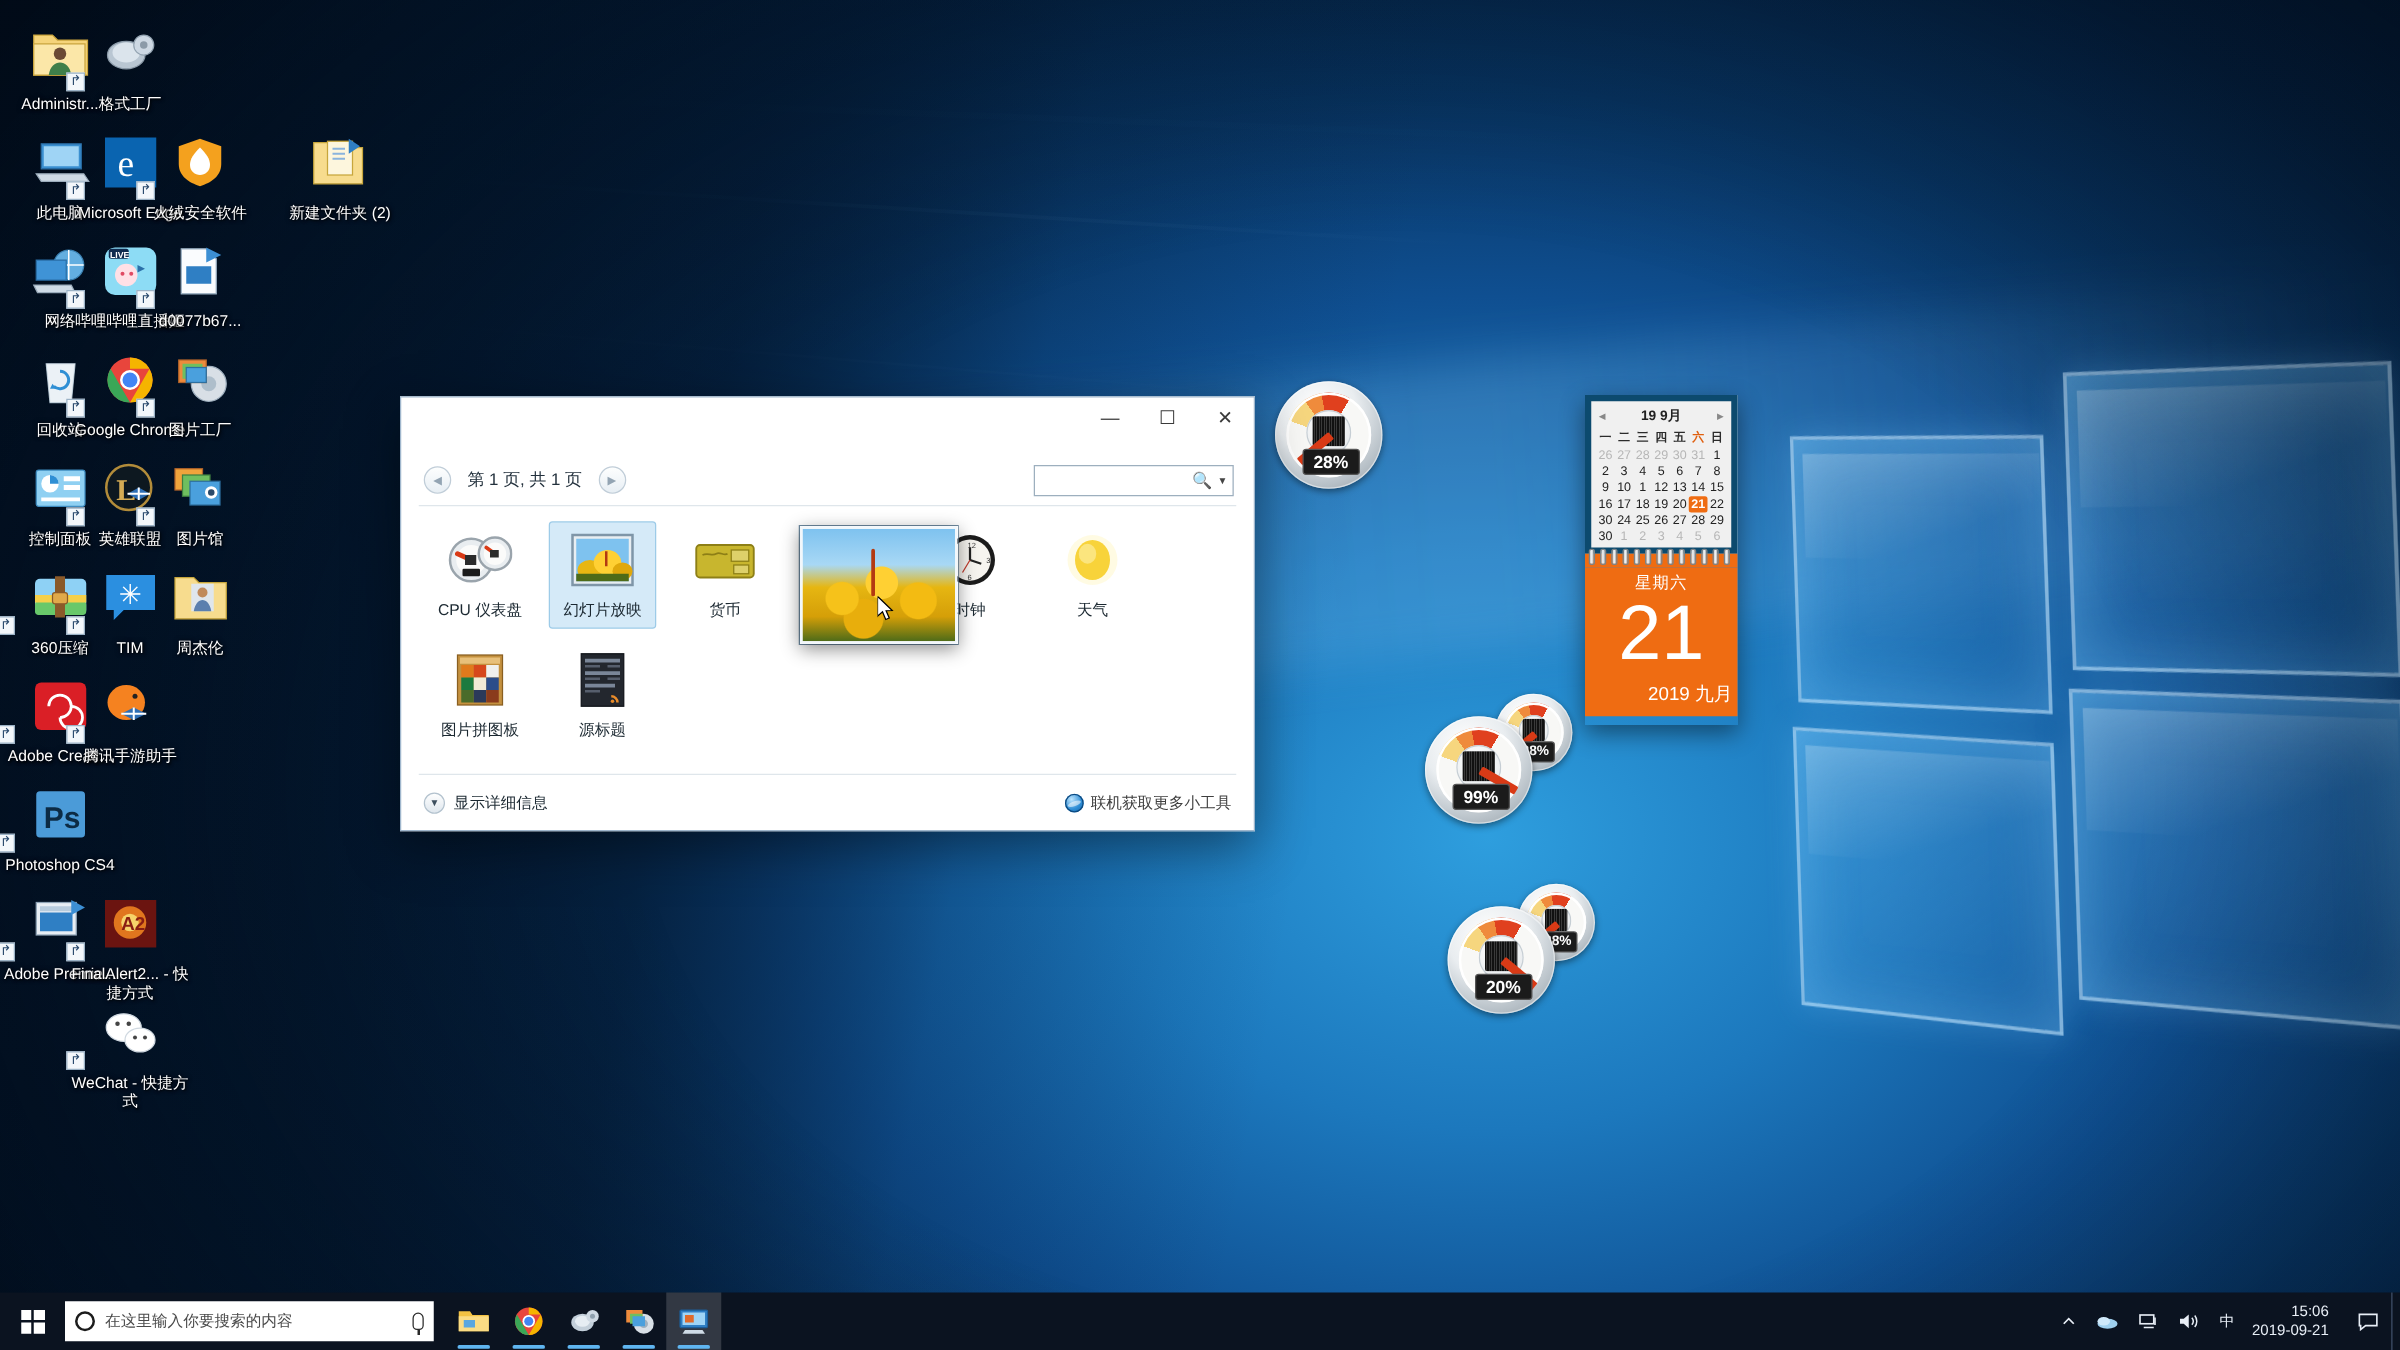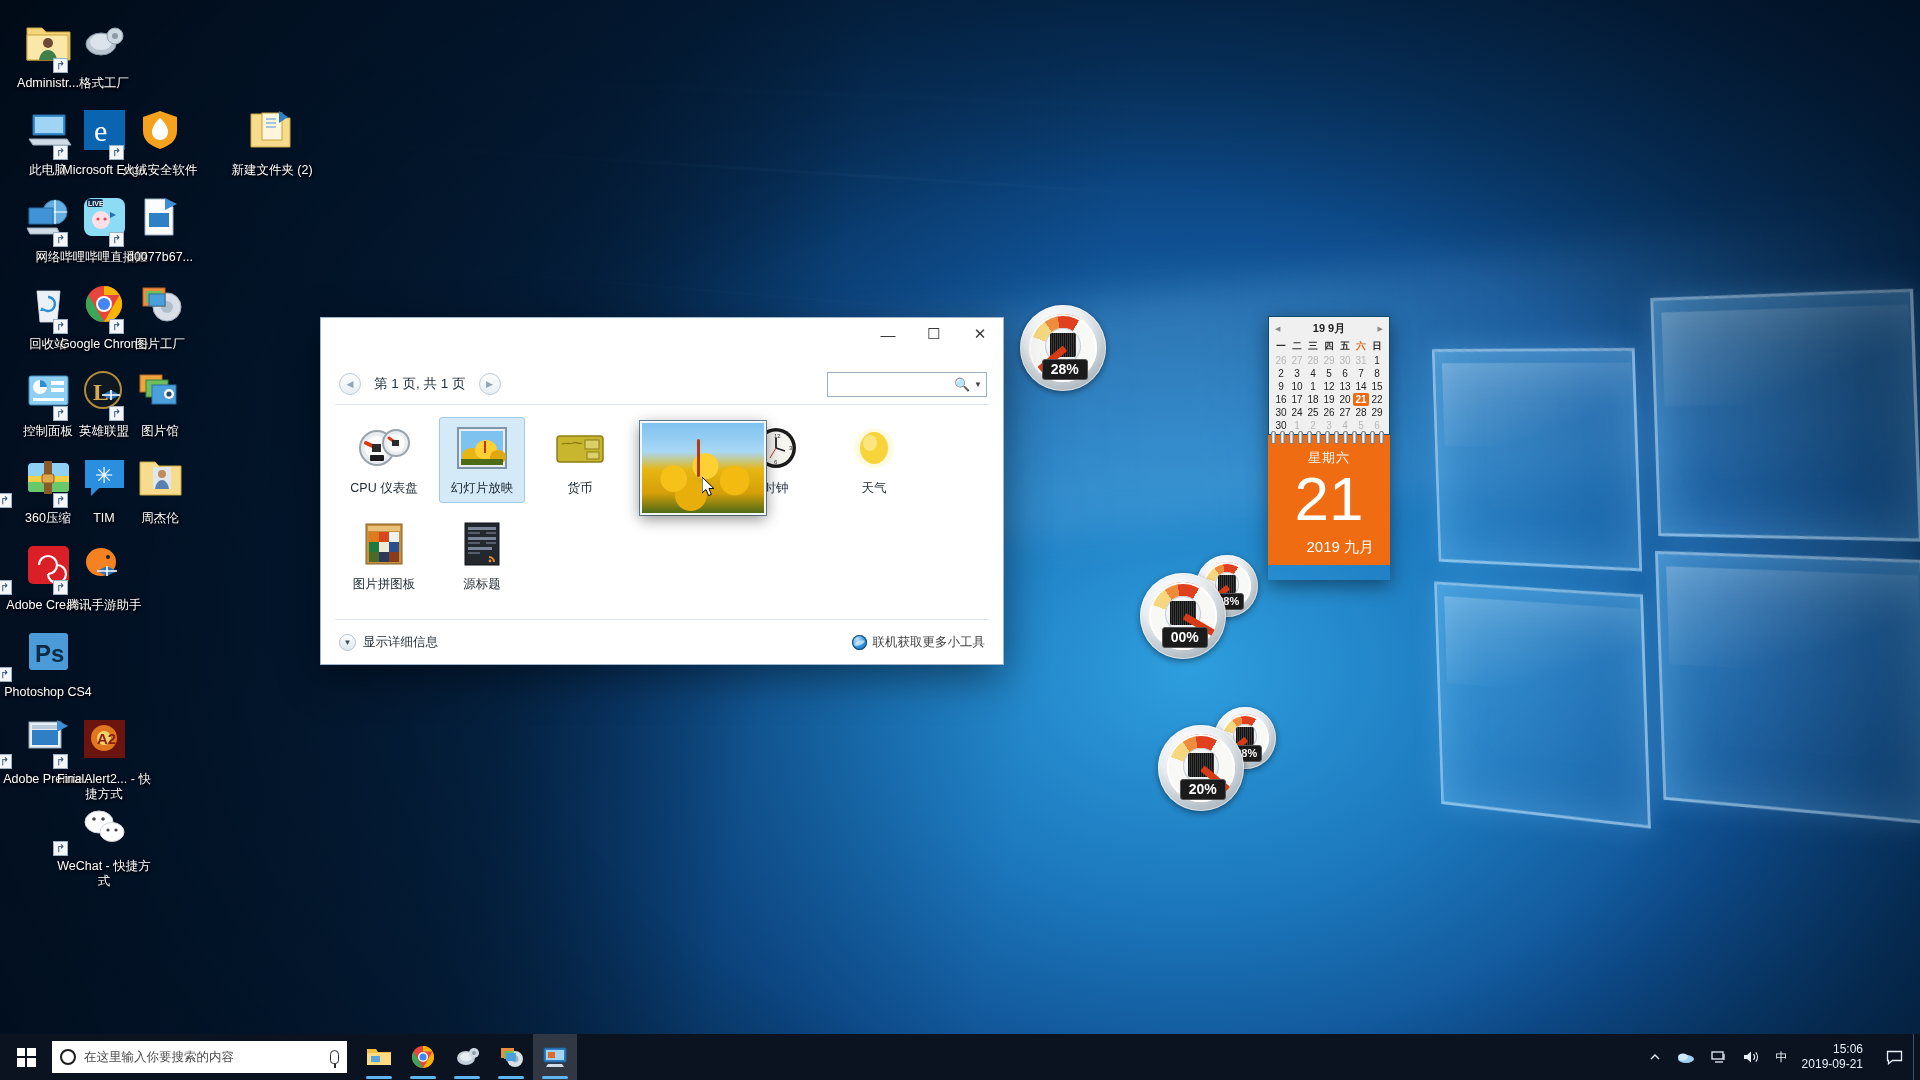--- a/index.html
+++ b/index.html
@@ -143,34 +143,34 @@
       radial-gradient(circle at 40% 32%, #fdfdfd, #e2e6e9); box-shadow:0 0 0 1px #c6ced4 inset; }
   .dial-chip { position:absolute; background:#2b2b2b; border-radius:2px;
      background-image: repeating-linear-gradient(90deg,#111 0 1px,#3a3a3a 1px 2px); }
   .dial-needle { position:absolute; background:#d93a16; border-radius:1px; transform-origin: 100% 50%; }
   .dial-pct { position:absolute; background:#1b1b1b; color:#fff; font-size:9px; border-radius:3px;
      display:flex; align-items:center; justify-content:center; border:1px solid #555; font-weight:bold; }
 
   
   #cal-gadget { position:absolute; left:1268px; top:316px; width:122px; height:264px;
      box-shadow:0 6px 18px rgba(0,0,0,.45); }
-  #cal-top { background:#f0f0f0; border:1px solid #0c4a6e; padding:3px 4px 2px; }
+  #cal-top { background:#f0f0f0; border:5px solid #0c4a6e; padding:3px 4px 2px; }
   #cal-head { display:flex; align-items:center; justify-content:space-between; font-size:10px; color:#222; padding:1px 2px 3px; }
   #cal-head .arw { color:#888; font-size:7px; }
   #cal-head .mon { font-weight:bold; font-size:11px; }
   table.cal { width:100%; border-collapse:collapse; }
   table.cal th { font-size:9.5px; color:#2b2b2b; font-weight:bold; padding:1px 0; }
   table.cal th.sat { color:#e06010; }
   table.cal td { font-size:10px; color:#222; text-align:center; padding:1px 0; width:14.2%; }
   table.cal td.dim { color:#b6b6b6; }
   table.cal td.today { background:#ef6c12; color:#fff; font-weight:bold; border-radius:2px; }
   #cal-rings { height:11px; background:#ef6c12; position:relative; }
   #cal-rings .ring { position:absolute; top:-4px; width:5px; height:13px; border-radius:2px;
      background: linear-gradient(90deg,#c9ccce,#f2f4f5,#9aa0a4); border:1px solid #7d8387; }
-  #cal-bottom { background:#ef6c12; color:#fff; text-align:center; padding:3px 16px 8px; }
+  #cal-bottom { background:#ef6c12; color:#fff; text-align:center; padding:3px 4px 8px; }
   #cal-week { font-size:13px; letter-spacing:1px; }
   #cal-day { font-size:62px; line-height:64px; font-weight:300; }
   #cal-year { font-size:15px; margin-top:7px;text-align:right; }
 
   
   #taskbar { position:absolute; left:0; bottom:0; width:1920px; height:46px;
      background:#0b1320; display:flex; align-items:center; }
   #start-button { width:52px; height:46px; display:flex; align-items:center; justify-content:center; cursor:pointer; }
   .winlogo { width:19px; height:19px; display:grid; grid-template-columns:1fr 1fr; grid-template-rows:1fr 1fr; gap:2px; }
   .winlogo i { background:#ffffff; display:block; }
@@ -520,21 +520,21 @@
       <div class="dial-chip" style="left: 35%; top: 33%; width: 30%; height: 28%;"></div>
       <div class="dial-needle" style="left: 16%; top: 47%; width: 36%; height: 9%; transform: rotate(-40deg);"></div>
       <div class="dial-pct" style="left: 26%; top: 62%; width: 52%; height: 26%; font-size: 11px;">28%</div>
     </div>
     <div class="cpu-dial" style="position: absolute; left: 0px; top: 18px; width: 86px; height: 86px;">
       <div class="dial-ring" style="left: 0px; top: 0px; width: 100%; height: 100%;"></div>
       <div class="dial-face" style="left: 10%; top: 10%; width: 80%; height: 80%;"></div>
       <div class="dial-inner" style="left: 29%; top: 27%; width: 42%; height: 42%;"></div>
       <div class="dial-chip" style="left: 35%; top: 33%; width: 30%; height: 28%;"></div>
       <div class="dial-needle" style="left: 14%; top: 47%; width: 38%; height: 8%; transform: rotate(-150deg);"></div>
-      <div class="dial-pct" style="left: 25%; top: 63%; width: 54%; height: 24%; font-size: 14px;">00%</div>
+      <div class="dial-pct" style="left: 25%; top: 63%; width: 54%; height: 24%; font-size: 14px;">99%</div>
     </div>
   </div>
 <div id="cpu-bot" style="position:absolute;left:1158px;top:707px;width:130px;height:110px;">
     <div class="cpu-dial" style="position: absolute; left: 56px; top: 0px; width: 62px; height: 62px;">
       <div class="dial-ring" style="left: 0px; top: 0px; width: 100%; height: 100%;"></div>
       <div class="dial-face" style="left: 11%; top: 11%; width: 78%; height: 78%;"></div>
       <div class="dial-inner" style="left: 30%; top: 28%; width: 40%; height: 40%;"></div>
       <div class="dial-chip" style="left: 35%; top: 33%; width: 30%; height: 28%;"></div>
       <div class="dial-needle" style="left: 16%; top: 47%; width: 36%; height: 9%; transform: rotate(-40deg);"></div>
       <div class="dial-pct" style="left: 26%; top: 62%; width: 52%; height: 26%; font-size: 11px;">28%</div>

